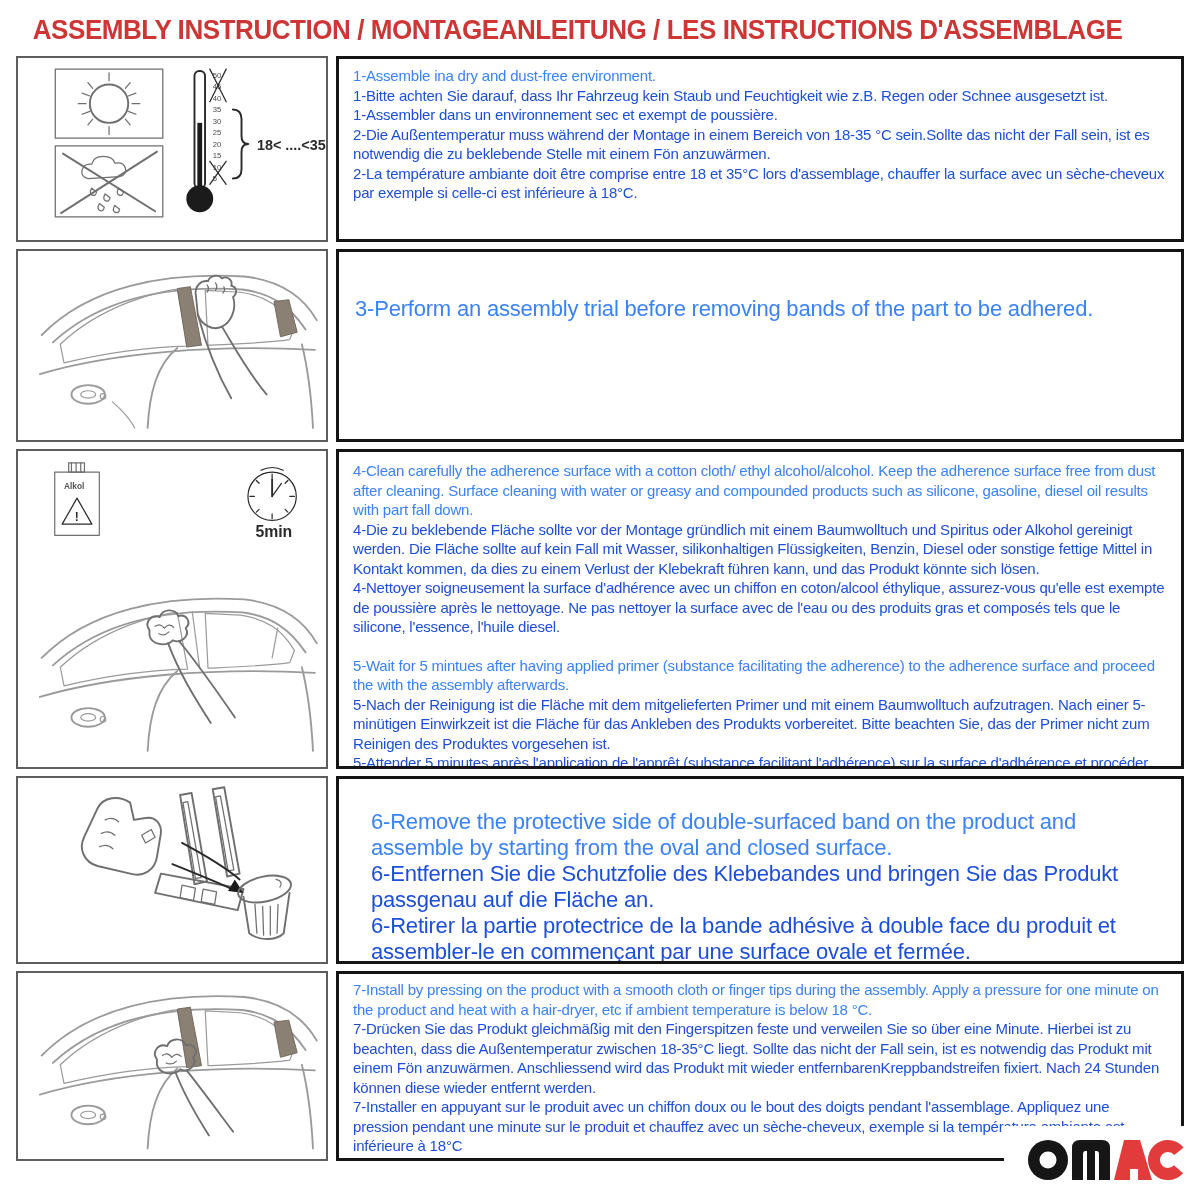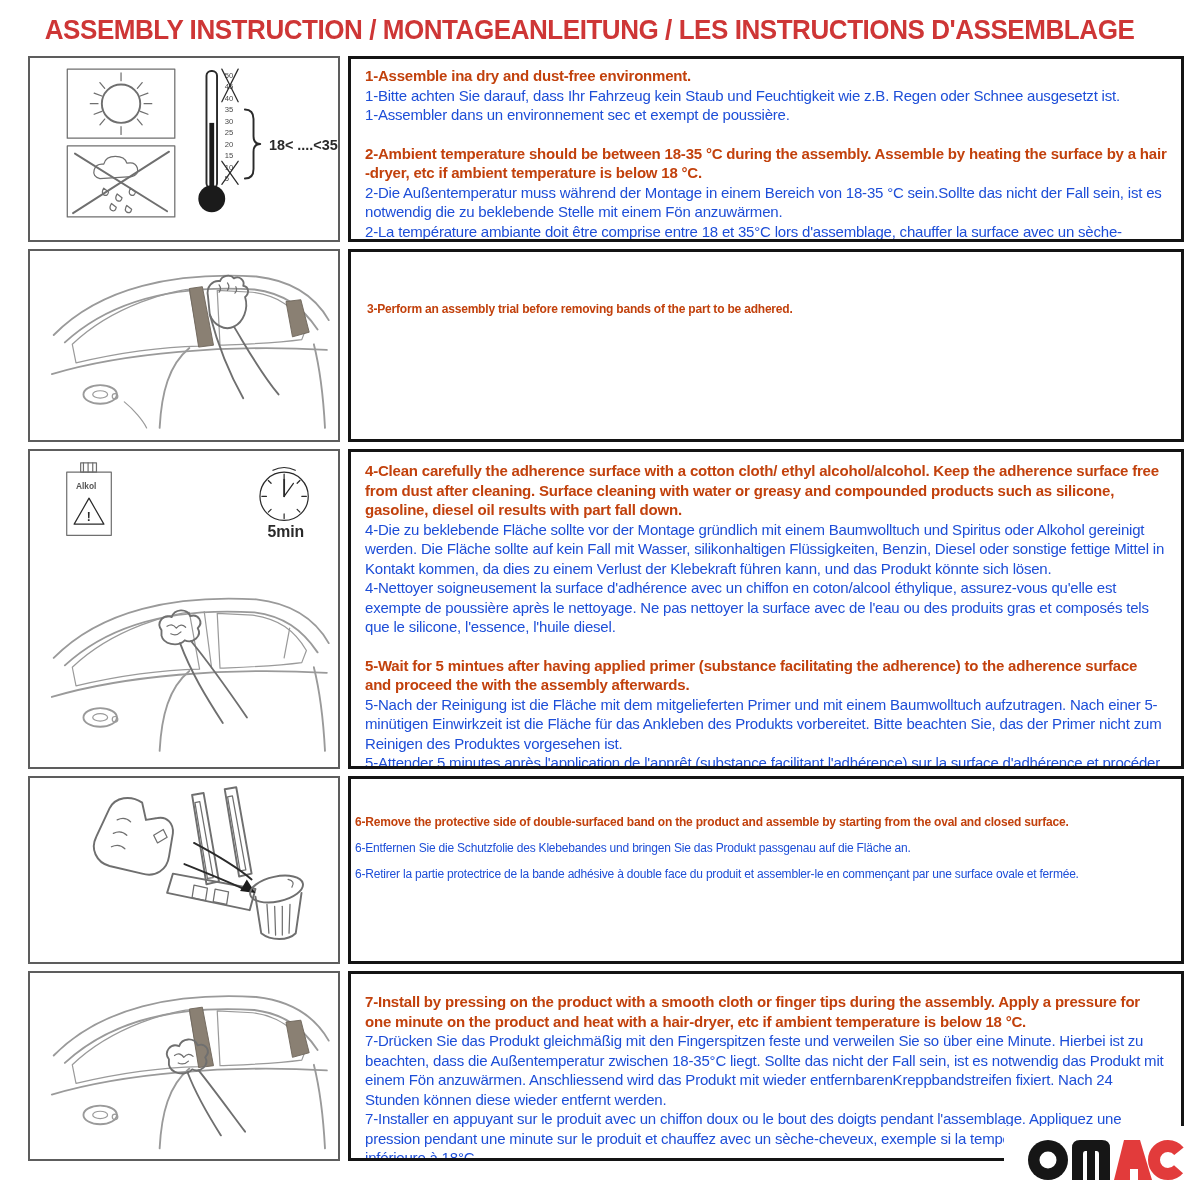--- a/index.html
+++ b/index.html
@@ -2,48 +2,48 @@
 <html><head>
 <meta charset="utf-8">
 <style>
   html,body{margin:0;padding:0;}
   body{
     width:1200px;height:1200px;background:#ffffff;
     font-family:"Liberation Sans", sans-serif;
     position:relative;overflow:hidden;
     -webkit-font-smoothing:antialiased;
   }
-  .page{position:absolute;inset:0;padding:8px 16px 0 16px;box-sizing:border-box;margin-left:12px;}
+  .page{position:absolute;inset:0;padding:8px 16px 0 16px;box-sizing:border-box;}
   .hdr{
     font-weight:bold;font-size:28px;letter-spacing:-0.5px;
     color:#ce3636;transform:scaleX(0.93);transform-origin:left center;
     white-space:nowrap;padding:6px 0 10px 18px;height:32px;
   }
   .row{display:flex;gap:8px;margin-bottom:7px;}
   .cell-left{
     width:312px;flex:0 0 312px;border:2px solid #5d5d5d;background:#fff;
     box-sizing:border-box;display:flex;align-items:flex-start;justify-content:center;
     overflow:hidden;
     padding-left:20px;
   }
   .cell-right{
     flex:1;border:3px solid #141414;background:#fff;box-sizing:border-box;
     overflow:hidden;
   }
   .cell-right p{margin:0;letter-spacing:-0.2px;}
   .txt-s p{font-size:15px;line-height:19.5px;}
-  .txt-l p{font-size:12px;line-height:26px;}
-  .b{font-weight:bold;color:#c2410c;}
+  .txt-l p{font-size:22px;line-height:26px;}
+  .b{font-weight:normal;color:#3b82f6;}
   .r{font-weight:normal;color:#1d4ed8;}
   .gap{margin-top:19px !important;}
   .pad-r1{padding:7px 14px 0 14px;}
   .pad-r2{padding:44px 16px 0 16px;}
   .pad-r3{padding:9px 14px 0 14px;}
-  .pad-r4{padding:30px 16px 0 4px;}
-  .pad-r5{padding:18px 14px 0 14px;}
+  .pad-r4{padding:30px 16px 0 32px;}
+  .pad-r5{padding:6px 14px 0 14px;}
   .logo{
     position:absolute;right:16px;top:1126px;width:170px;height:64px;
     background:#fff;display:flex;align-items:center;justify-content:flex-end;
     padding-left:10px;z-index:3;
   }
   svg{display:block;}
   .sketch{stroke:#9a9a9a;fill:none;stroke-width:2;stroke-linecap:round;stroke-linejoin:round;}
   .sketch-d{stroke:#6f6f6f;fill:none;stroke-width:2;stroke-linecap:round;stroke-linejoin:round;}
   .ink{stroke:#2a2a2a;fill:none;stroke-width:2;stroke-linecap:round;stroke-linejoin:round;}
   .thin{stroke-width:1.3;}
@@ -114,21 +114,20 @@
 
           <path d="M203,50 q9,0 9,10 v18 q0,8 7,8 q-7,0 -7,8 v18 q0,10 -9,10" class="ink"></path>
           <text x="228" y="92" font-size="15" font-weight="bold" fill="#2a2a2a">18&lt; ....&lt;35 C</text>
         </g>
       </svg>
     </div>
     <div class="cell-right txt-s pad-r1">
       <p class="b">1-Assemble ina dry and dust-free environment.</p>
       <p class="r">1-Bitte achten Sie darauf, dass Ihr Fahrzeug kein Staub und Feuchtigkeit wie z.B. Regen oder Schnee ausgesetzt ist.</p>
       <p class="r">1-Assembler dans un environnement sec et exempt de poussière.</p>
-      <p class="b gap">2-Ambient temperature should be between 18-35 °C  during the assembly. Assemble by heating the surface by a hair -dryer, etc if ambient temperature is below 18 °C.</p>
       <p class="r">2-Die Außentemperatur muss während der Montage in einem Bereich von 18-35 °C  sein.Sollte das nicht der Fall sein, ist es notwendig die zu beklebende Stelle mit einem Fön anzuwärmen.</p>
       <p class="r">2-La température ambiante doit être comprise entre 18 et 35°C lors d'assemblage, chauffer la surface avec un sèche-cheveux par exemple si celle-ci est inférieure à 18°C.</p>
     </div>
   </div>
 
   <div class="row" style="height:193px">
     <div class="cell-left">
       <svg width="300" height="181" viewBox="0 0 310 190">
         <g class="sketch">
           <path d="M4,88 C55,36 135,20 222,25 C258,29 284,44 300,72"></path>

